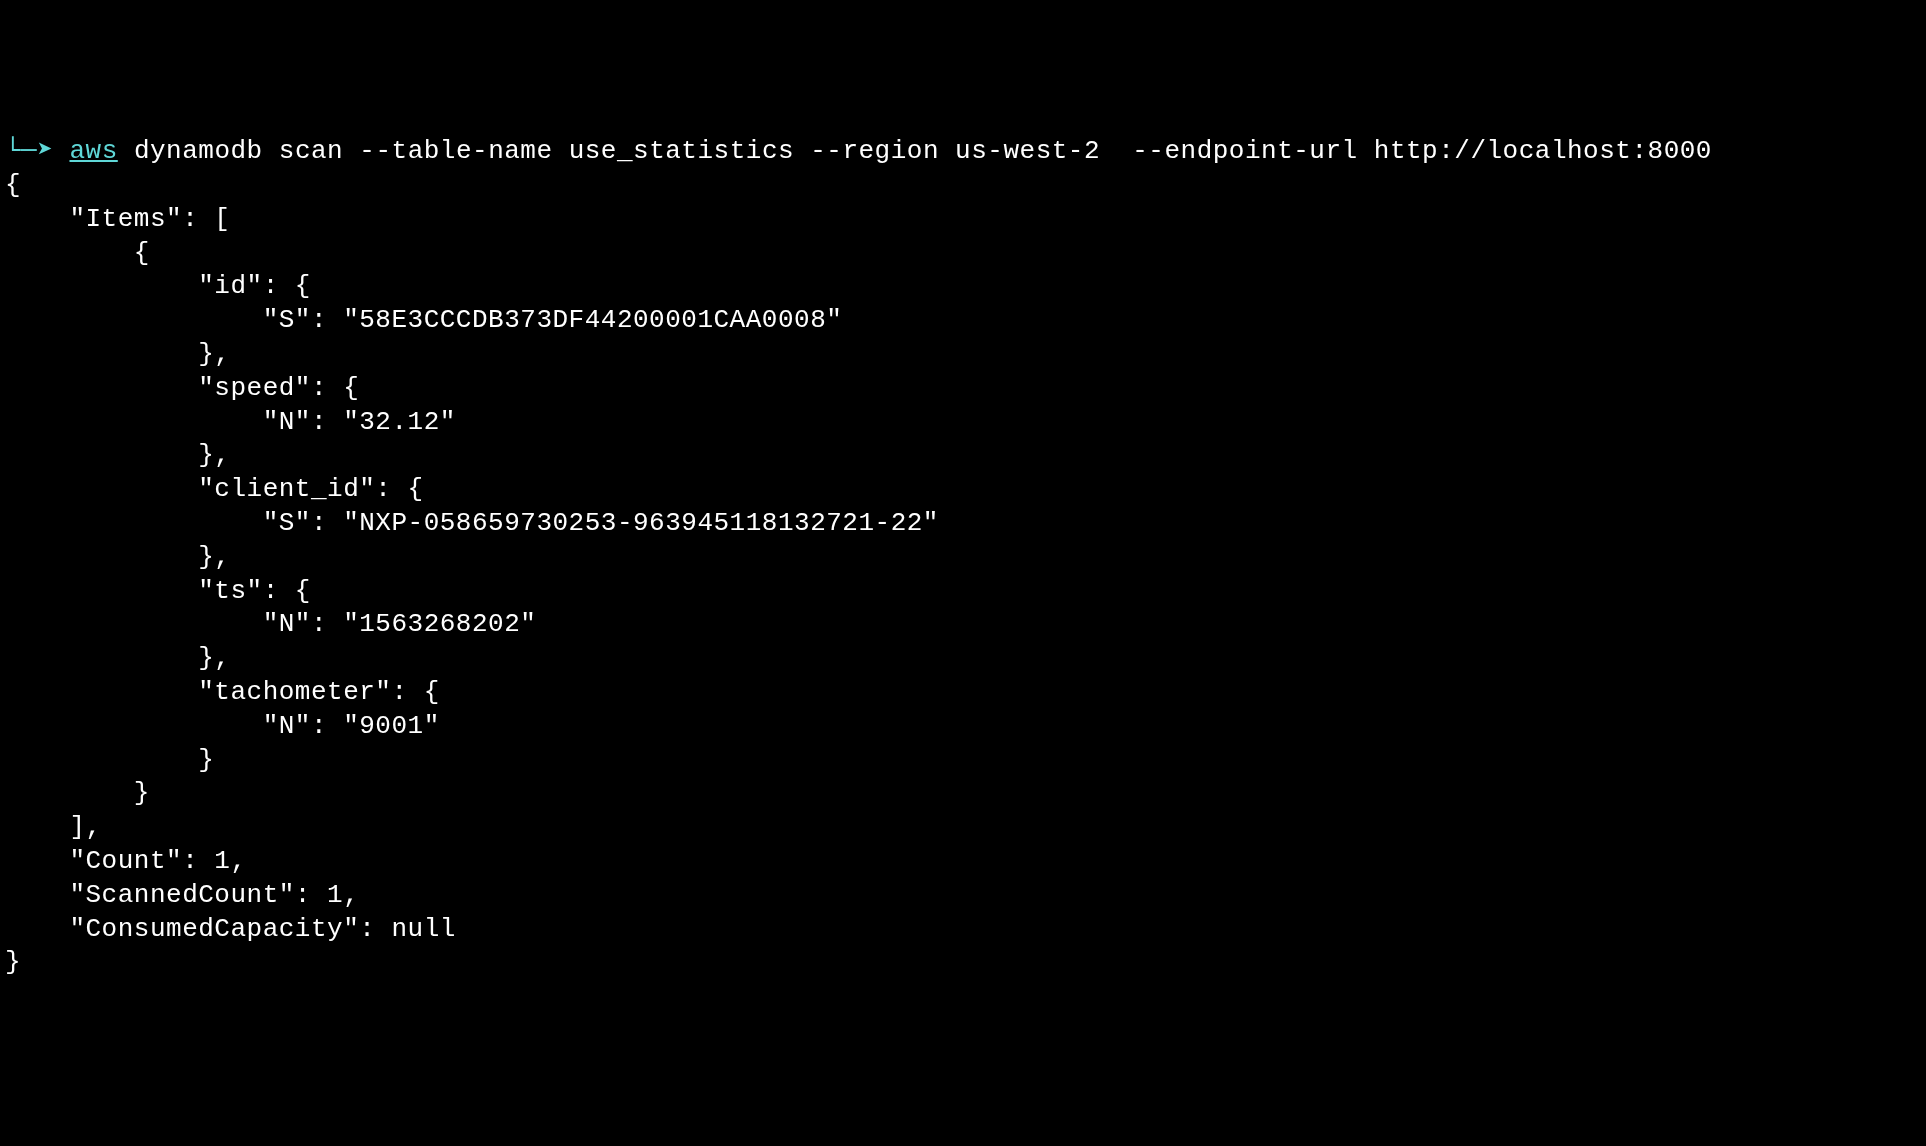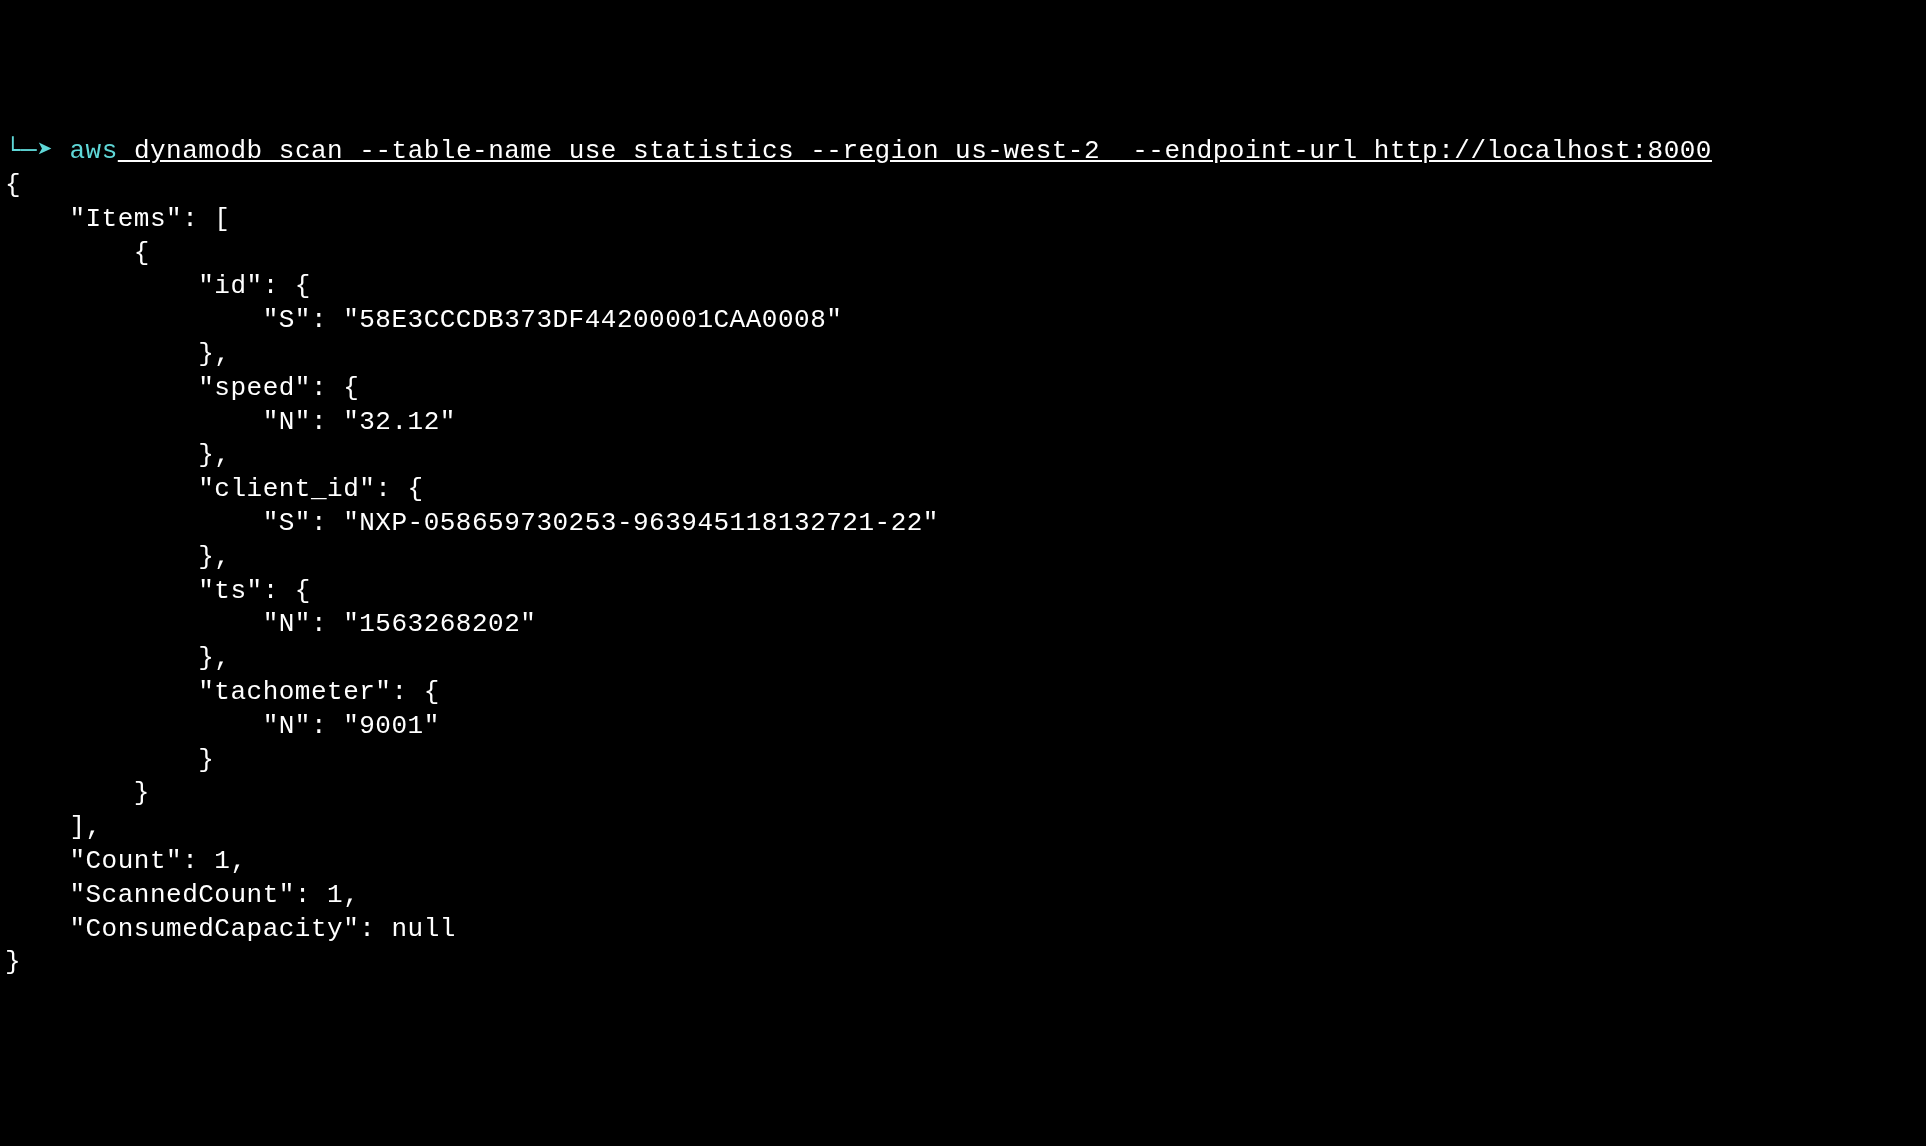--- a/index.html
+++ b/index.html
@@ -19,24 +19,24 @@
     }
     .terminal {
       padding: 0 5px;
     }
     .prompt-symbol {
       color: #5fd7d7;
       font-weight: bold;
     }
     .command-aws {
       color: #5fd7d7;
+      text-decoration: underline;
     }
     .command-rest {
       color: #ffffff;
-      text-decoration: underline;
     }
     .output {
       color: #ffffff;
     }
   </style>
 </head>
 <body>
 
 
 

